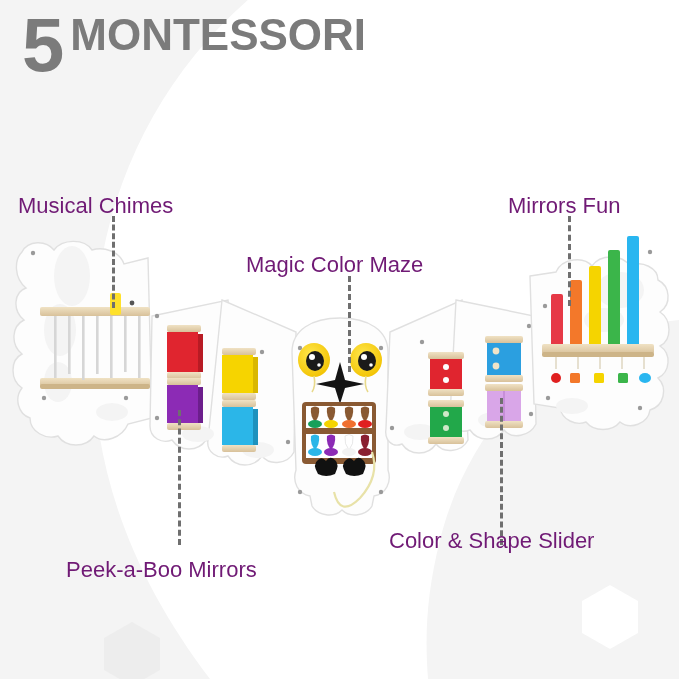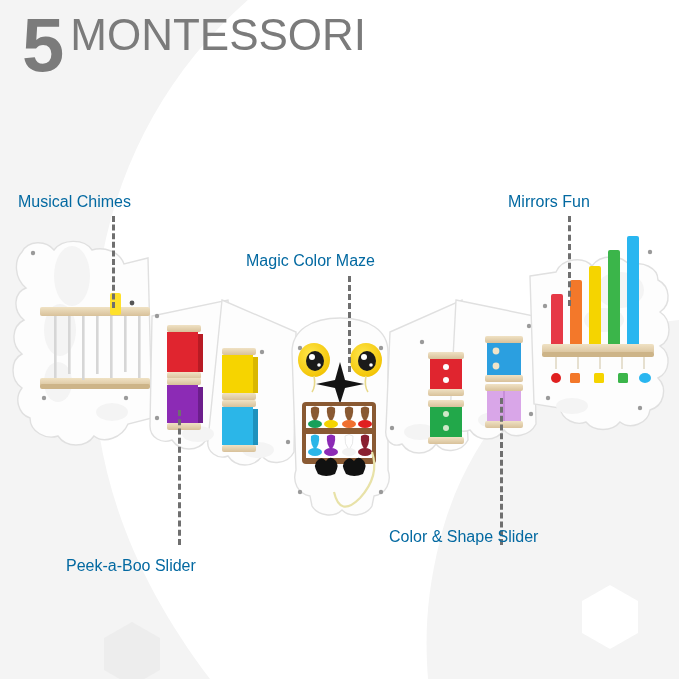--- a/index.html
+++ b/index.html
@@ -18,29 +18,29 @@
     color:#7b7b7b;
     user-select:none;
   }
   .title .num{
     font-size:76px;line-height:70px;font-weight:bold;
     letter-spacing:-2px;
     padding-right:8px;
   }
   .title .words{
     display:flex;flex-direction:column;
-    font-size:44px;line-height:42px;font-weight:normal;
+    font-size:44px;line-height:42px;font-weight:bold;
     letter-spacing:0px;
     padding-top:4px;
     justify-content:space-between;
   }
   .label{
     position:absolute;
-    color:#0369a1;
-    font-size:16px;
+    color:#701a75;
+    font-size:22px;
     white-space:nowrap;
     user-select:none;
   }
   .leader{
     position:absolute;
     border-left:3px dashed #6f6f6f;
     width:0;
   }
   svg{display:block;}
 </style>
@@ -319,21 +319,21 @@
     <div class="leader" style="left:568px;top:216px;height:90px"></div>
   </div>
 
   <div>
     <div class="label" style="left:246px;top:252px">Magic Color Maze</div>
     <div class="leader" style="left:348px;top:276px;height:96px"></div>
   </div>
 
   <div>
     <div class="leader" style="left:178px;top:410px;height:135px"></div>
-    <div class="label" style="left:66px;top:557px">Peek-a-Boo Slider</div>
+    <div class="label" style="left:66px;top:557px">Peek-a-Boo Mirrors</div>
   </div>
 
   <div>
     <div class="leader" style="left:500px;top:398px;height:147px"></div>
     <div class="label" style="left:389px;top:528px">Color &amp; Shape Slider</div>
   </div>
 
 </div>
 
 </body></html>

